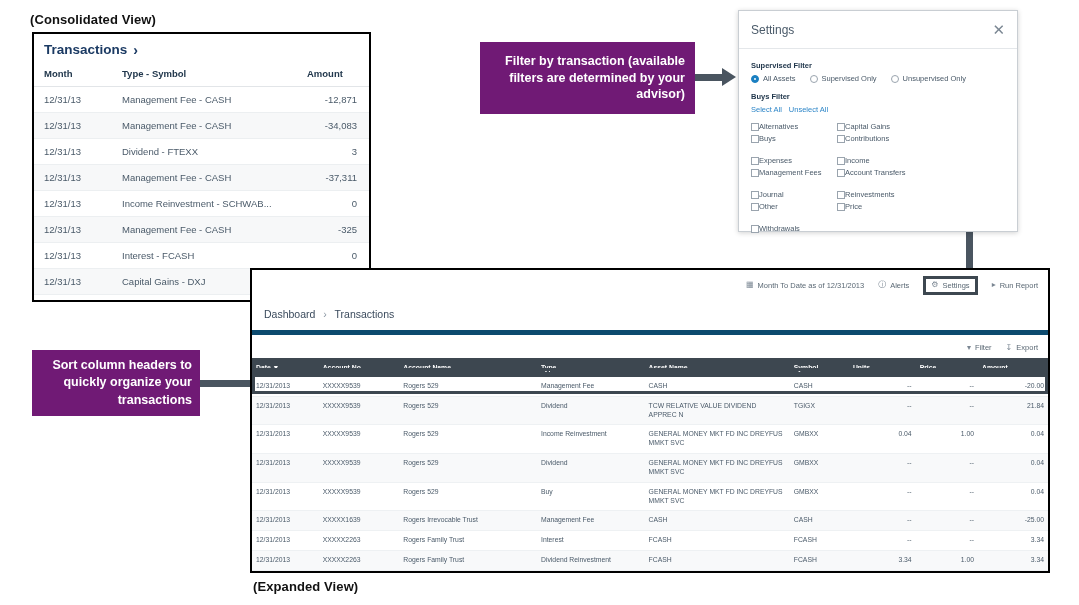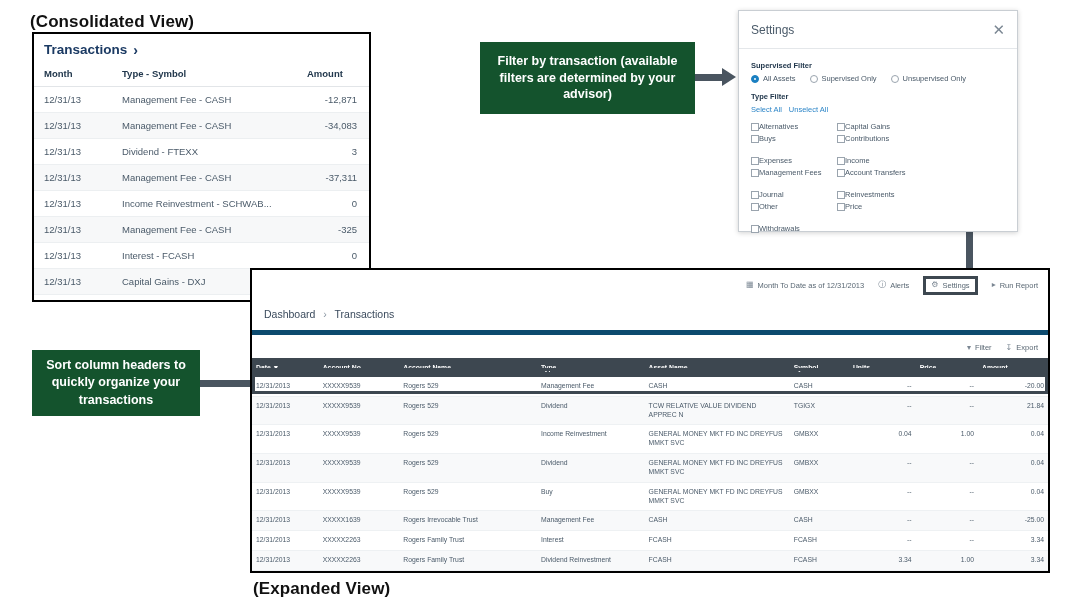--- a/index.html
+++ b/index.html
@@ -14,21 +14,21 @@
     position: relative;
     font-family: "Liberation Sans", sans-serif;
     color: #2b3a4a;
     overflow: hidden;
   }
 
   
   .abs { position: absolute; }
 
   .view-caption {
-    font-size: 17px;
+    font-size: 13px;
     font-weight: bold;
     color: #111111;
     letter-spacing: .1px;
     white-space: nowrap;
   }
 
   
   #consolidated-panel {
     left: 32px; top: 32px;
     width: 339px; height: 270px;
@@ -74,27 +74,27 @@
     border-bottom: 1px solid #eceff1;
     white-space: nowrap;
   }
   table.cons tr.alt td { background: #f7f8f9; }
   .c-date  { width: 78px; padding-left: 10px !important; }
   .c-type  { width: 185px; }
   .c-amt   { text-align: right; padding-right: 12px !important; }
 
   
   .callout {
-    background: #14532d;
+    background: #701a75;
     color: #ffffff;
     font-weight: bold;
     display: flex;
     align-items: center;
     justify-content: center;
-    text-align: center;
+    text-align: right;
     box-sizing: border-box;
   }
   #callout-filter {
     left: 480px; top: 42px;
     width: 215px; height: 72px;
     font-size: 12.5px;
     line-height: 1.35;
     padding: 4px 10px;
   }
   #callout-sort {
@@ -436,21 +436,21 @@
         <div class="radio-item">
           <span class="radio"></span>
           <span>Supervised Only</span>
         </div>
         <div class="radio-item">
           <span class="radio"></span>
           <span>Unsupervised Only</span>
         </div>
       </div>
 
-    <div class="sec-label">Type Filter</div>
+    <div class="sec-label">Buys Filter</div>
     <div class="select-links">
       <span>Select All</span>
       <span>Unselect All</span>
     </div>
 
     <div class="cb-grid" id="type-checkboxes">
         <div class="cb-item">
           <span class="cb"></span>
           <span>Alternatives</span>
         </div>

